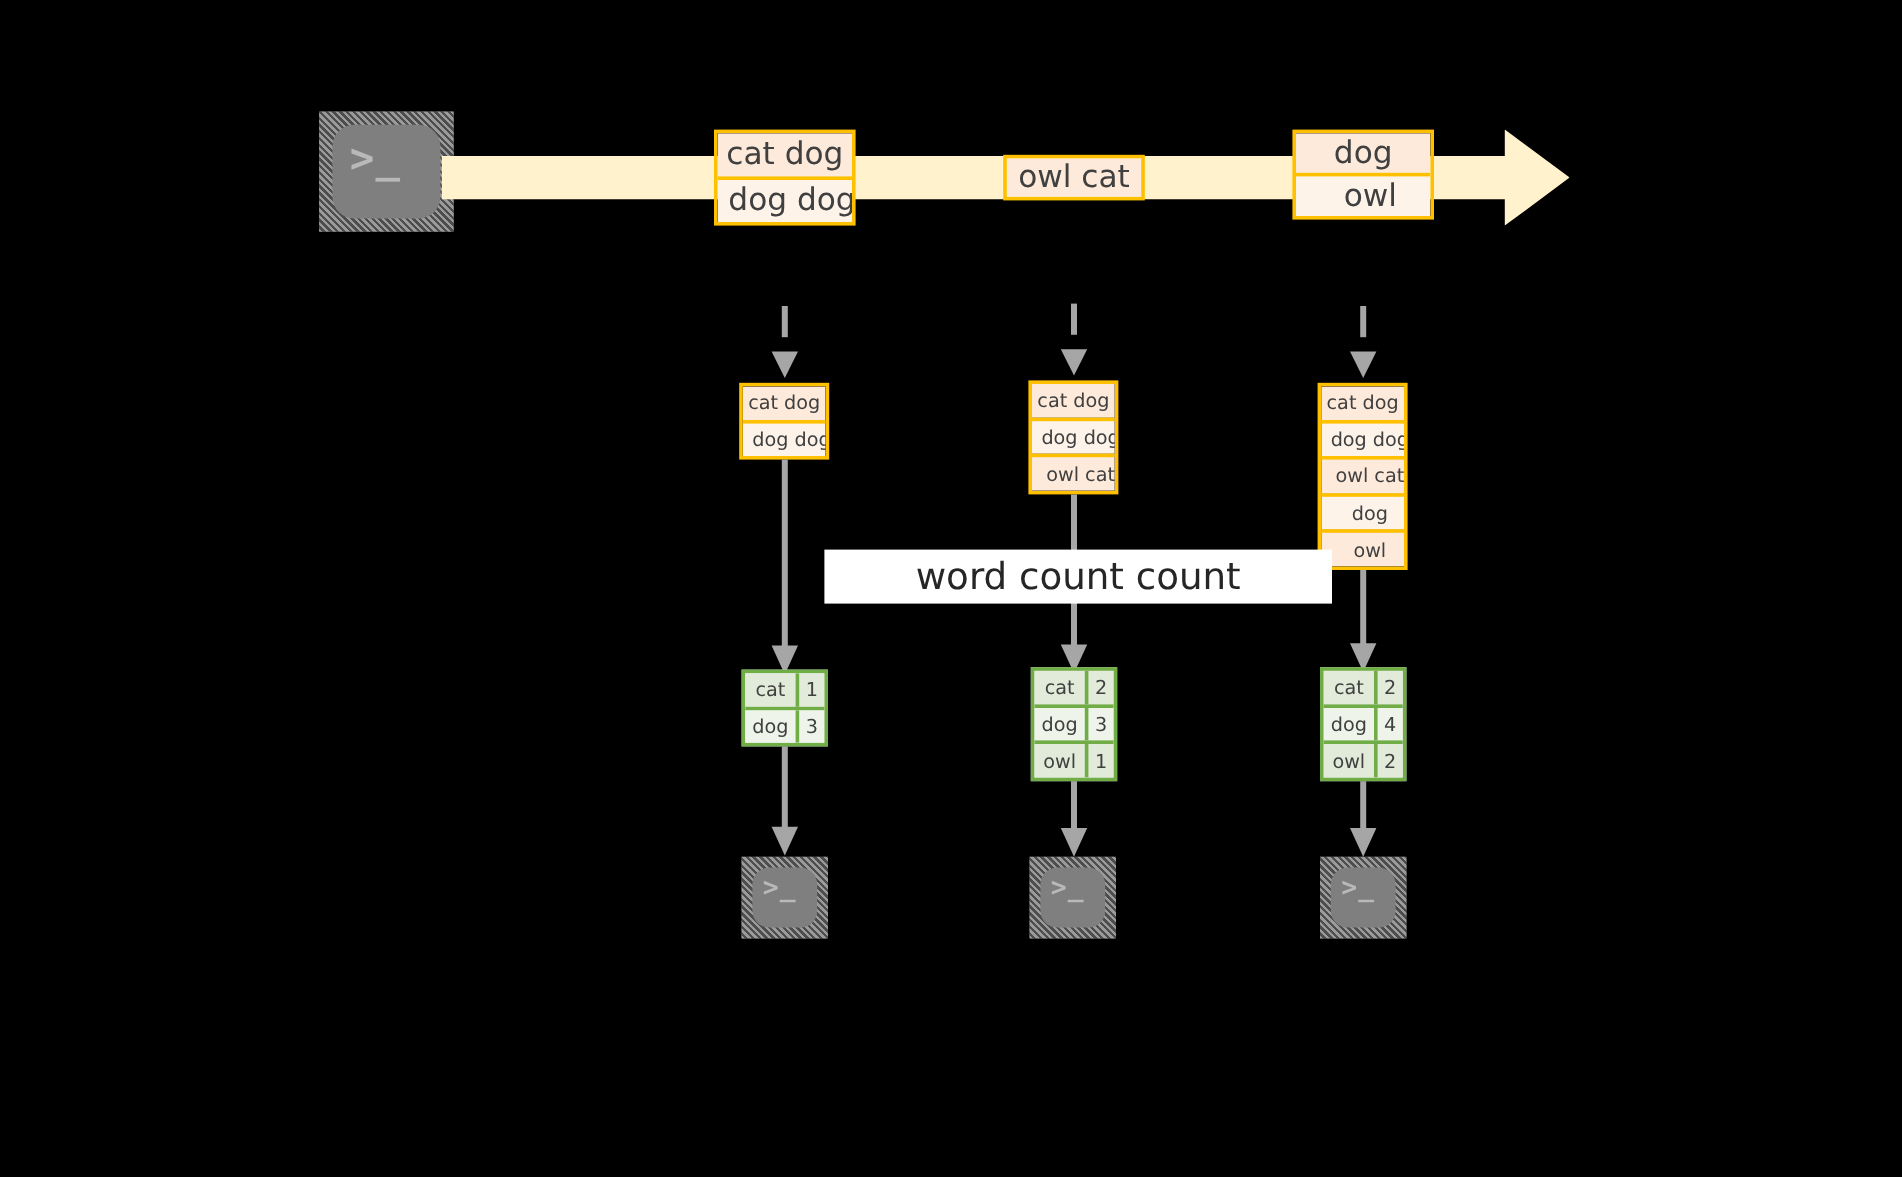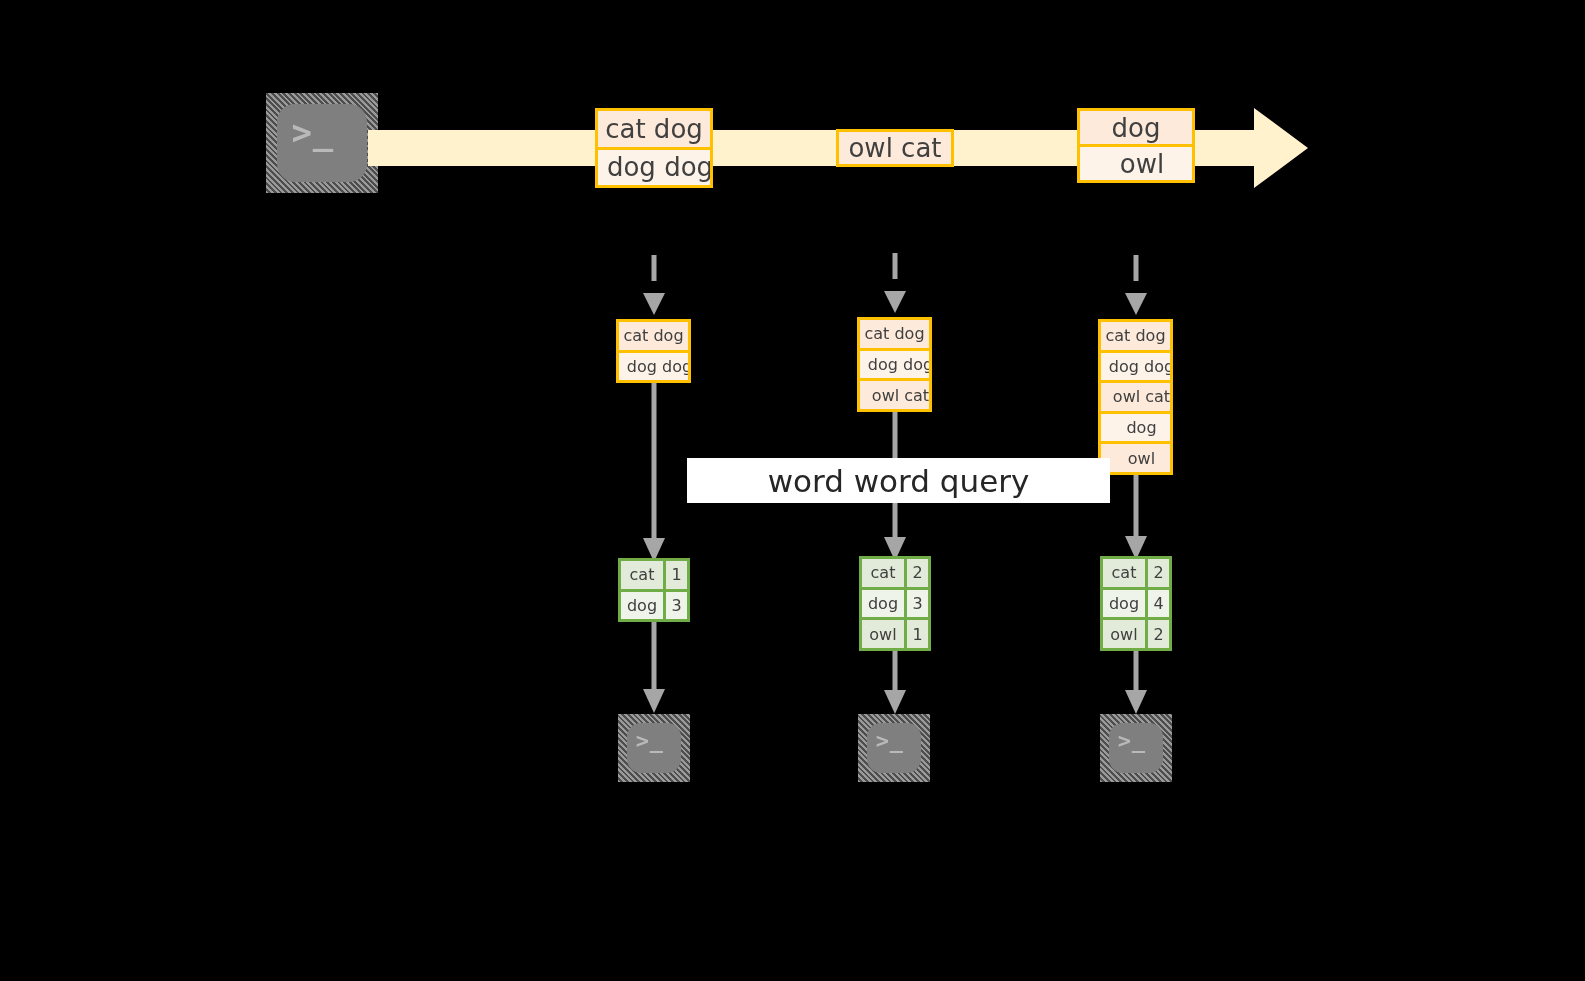--- a/index.html
+++ b/index.html
@@ -215,21 +215,21 @@
     </svg>
   </div>
   <div class="conn" style="left:1122px; top:475px; width:28px; height:86px;">
     <svg width="28" height="86" viewBox="0 0 28 86" aria-hidden="true">
       <line x1="14" y1="0" x2="14" y2="62" stroke="#a6a6a6" stroke-width="5"></line>
       <polygon points="14,85 3,61 25,61" fill="#a6a6a6"></polygon>
     </svg>
   </div>
 
   <div class="banner" style="left:687px; top:458px; width:423px; height:45px;">
-    <span>word word query</span>
+    <span>word count count</span>
   </div>
 
   <div class="restable" style="left:618px; top:558px; width:72px; height:64px;">
     <div class="trow">
       <div class="tcell word">cat</div>
       <div class="tcell count">1</div>
     </div>
     <div class="trow alt">
       <div class="tcell word">dog</div>
       <div class="tcell count">3</div>

